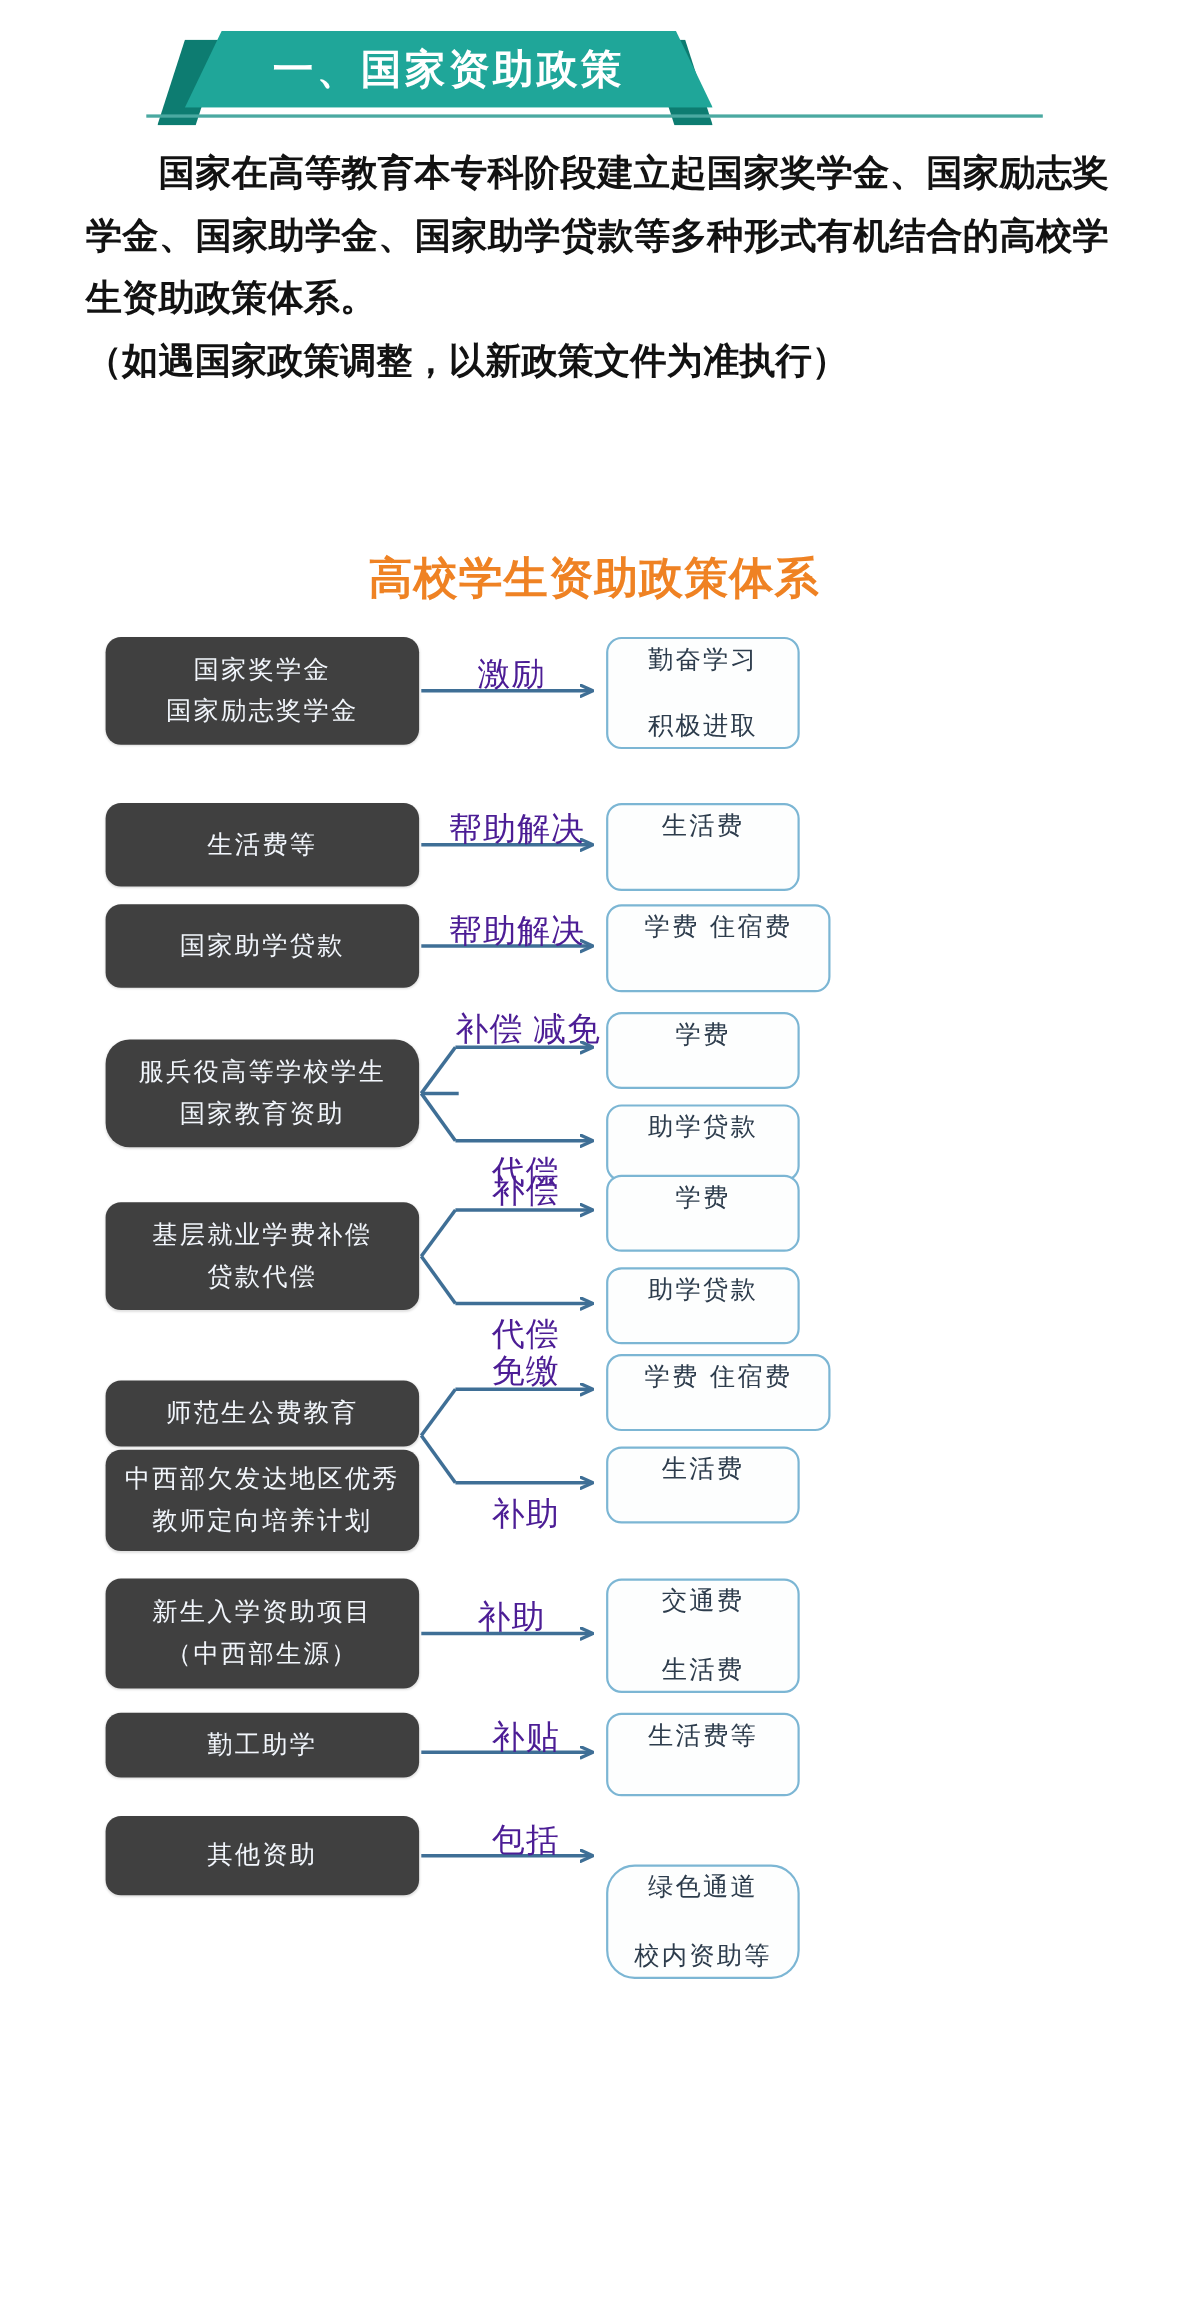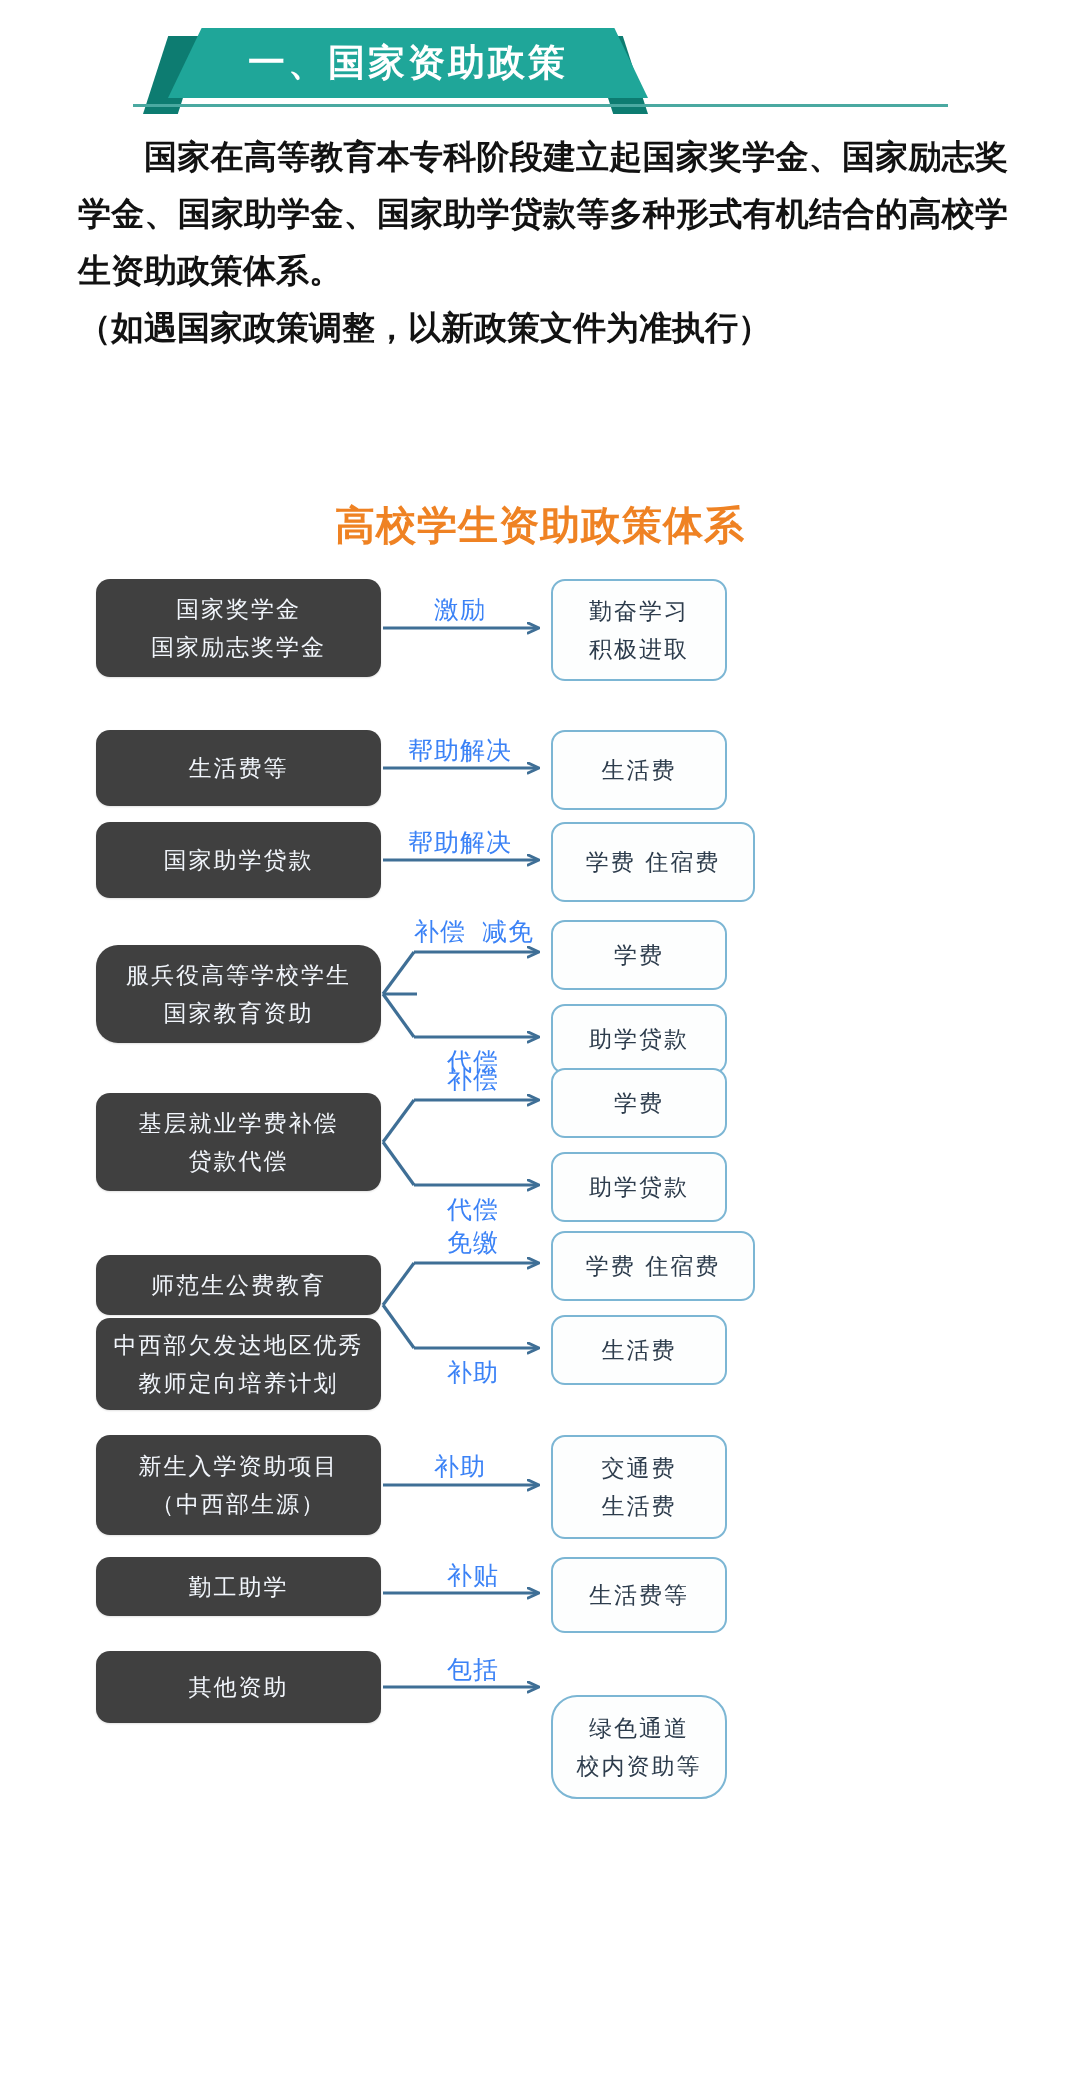--- a/index.html
+++ b/index.html
@@ -62,28 +62,28 @@
     background:#404040;border-radius:14px;
     display:flex;flex-direction:column;align-items:center;justify-content:center;
     color:#f2f6fc;font-size:23px;line-height:38px;letter-spacing:2px;
     font-family:"DejaVu Serif","Liberation Serif",serif;
     width:285px;
     box-shadow:0 1px 2px rgba(0,0,0,0.12);
   }
   .rbox{
     position:absolute;left:551px;
     background:#fdfefe;border:2.5px solid #7cb6d4;border-radius:14px;
-    display:flex;flex-direction:column;align-items:center;justify-content:center;
+    display:flex;flex-direction:column;align-items:center;justify-content:space-between;
     color:#2d3c4c;font-size:23px;line-height:38px;letter-spacing:2px;
     font-family:"DejaVu Serif","Liberation Serif",serif;
     width:172px;
   }
   .alabel{
-    position:absolute;color:#3b82f6;font-size:25px;letter-spacing:1px;
-    font-family:Liberation Mono, monospace;
+    position:absolute;color:#4c1d95;font-size:30px;letter-spacing:1px;
+    font-family:Liberation Serif, serif;
     white-space:nowrap;
   }
   .conn{position:absolute;left:0;top:0;width:1080px;height:1500px;
         pointer-events:none;}
 </style>
 </head>
 <body>
 
 <div class="banner-wrap">
   <div class="banner-shadow-l"></div>

